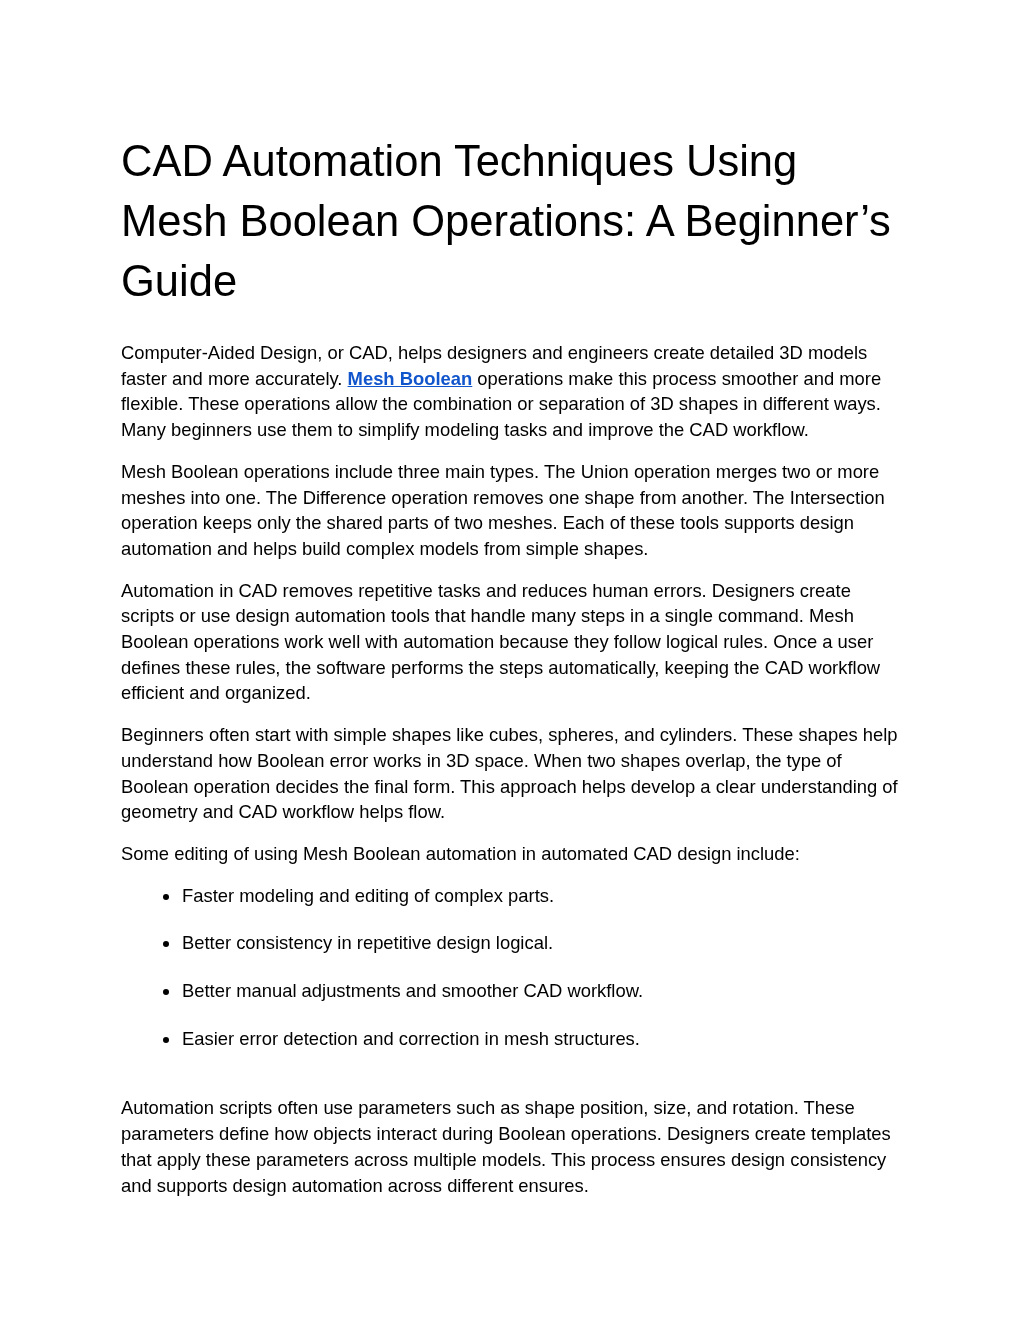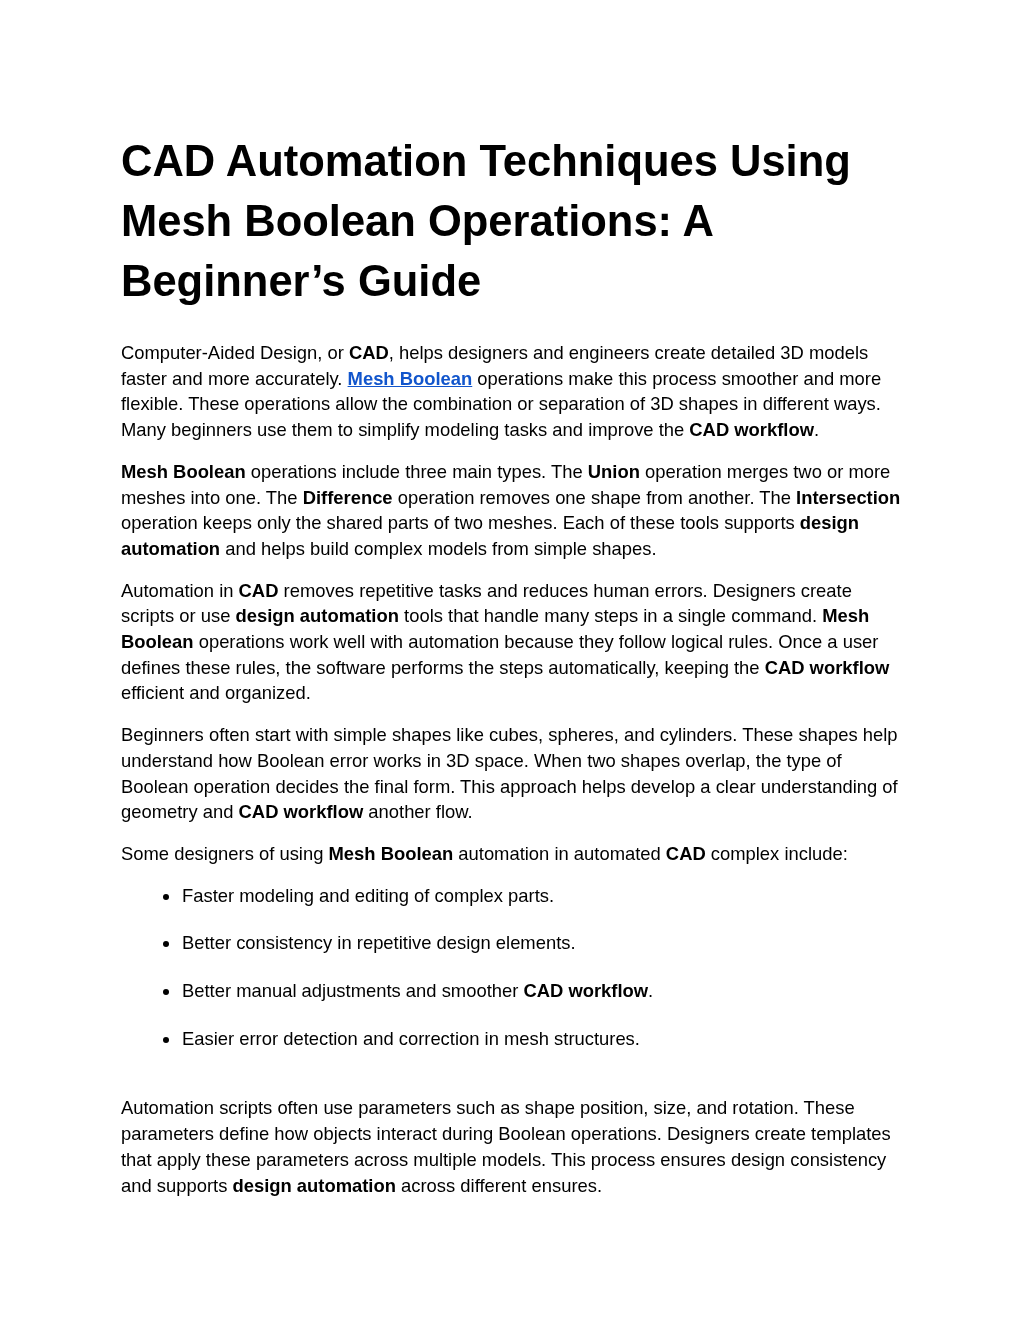--- a/index.html
+++ b/index.html
@@ -13,62 +13,62 @@
     font-family: "Liberation Sans", sans-serif;
     color: #000000;
     overflow: hidden;
   }
   .doc {
     padding: 131px 121px 0 121px;
   }
   h1.doc-title {
     font-size: 43.5px;
     line-height: 60px;
-    font-weight: 700;
+    font-weight: 400;
     margin: 0 0 29px 0;
     letter-spacing: 0;
   }
   .doc-blocks p {
     font-size: 18.4px;
     line-height: 25.7px;
     margin: 0 0 16px 0;
   }
   .doc-blocks ul {
     font-size: 18.4px;
     line-height: 25.7px;
     margin: 4px 0 44px 0;
     padding-left: 60px;
     list-style-type: disc;
   }
   .doc-blocks li {
     margin: 0 0 22px 0;
     padding-left: 1px;
   }
   .bold {
-    font-weight: 700;
+    font-weight: 400;
   }
   .doc-blocks a {
     color: #1155cc;
     font-weight: 700;
     text-decoration: underline;
     cursor: pointer;
   }
 </style>
 </head>
 <body>
 
 <div class="doc">
   <h1 class="doc-title">CAD Automation Techniques Using Mesh Boolean Operations: A Beginner’s Guide</h1>
   <div class="doc-blocks">
       <p><span>Computer-Aided Design, or </span><span class="bold">CAD</span><span>, helps designers and engineers create detailed 3D models faster and more accurately. </span><a class="bold">Mesh Boolean</a><span> operations make this process smoother and more flexible. These operations allow the combination or separation of 3D shapes in different ways. Many beginners use them to simplify modeling tasks and improve the </span><span class="bold">CAD workflow</span><span>.</span></p>
       <p><span class="bold">Mesh Boolean</span><span> operations include three main types. The </span><span class="bold">Union</span><span> operation merges two or more meshes into one. The </span><span class="bold">Difference</span><span> operation removes one shape from another. The </span><span class="bold">Intersection</span><span> operation keeps only the shared parts of two meshes. Each of these tools supports </span><span class="bold">design automation</span><span> and helps build complex models from simple shapes.</span></p>
       <p><span>Automation in </span><span class="bold">CAD</span><span> removes repetitive tasks and reduces human errors. Designers create scripts or use </span><span class="bold">design automation</span><span> tools that handle many steps in a single command. </span><span class="bold">Mesh Boolean</span><span> operations work well with automation because they follow logical rules. Once a user defines these rules, the software performs the steps automatically, keeping the </span><span class="bold">CAD workflow</span><span> efficient and organized.</span></p>
-      <p><span>Beginners often start with simple shapes like cubes, spheres, and cylinders. These shapes help understand how Boolean error works in 3D space. When two shapes overlap, the type of Boolean operation decides the final form. This approach helps develop a clear understanding of geometry and </span><span class="bold">CAD workflow</span><span> another flow.</span></p>
-      <p><span>Some designers of using </span><span class="bold">Mesh Boolean</span><span> automation in automated </span><span class="bold">CAD</span><span> complex include:</span></p>
+      <p><span>Beginners often start with simple shapes like cubes, spheres, and cylinders. These shapes help understand how Boolean error works in 3D space. When two shapes overlap, the type of Boolean operation decides the final form. This approach helps develop a clear understanding of geometry and </span><span class="bold">CAD workflow</span><span> helps flow.</span></p>
+      <p><span>Some editing of using </span><span class="bold">Mesh Boolean</span><span> automation in automated </span><span class="bold">CAD</span><span> design include:</span></p>
       <ul>
         <li><span>Faster modeling and editing of complex parts.</span></li>
-        <li><span>Better consistency in repetitive design elements.</span></li>
+        <li><span>Better consistency in repetitive design logical.</span></li>
         <li><span>Better manual adjustments and smoother </span><span class="bold">CAD workflow</span><span>.</span></li>
         <li><span>Easier error detection and correction in mesh structures.</span></li>
       </ul>
       <p><span>Automation scripts often use parameters such as shape position, size, and rotation. These parameters define how objects interact during Boolean operations. Designers create templates that apply these parameters across multiple models. This process ensures design consistency and supports </span><span class="bold">design automation</span><span> across different ensures.</span></p>
     </div>
 </div>
 
 </body></html>

